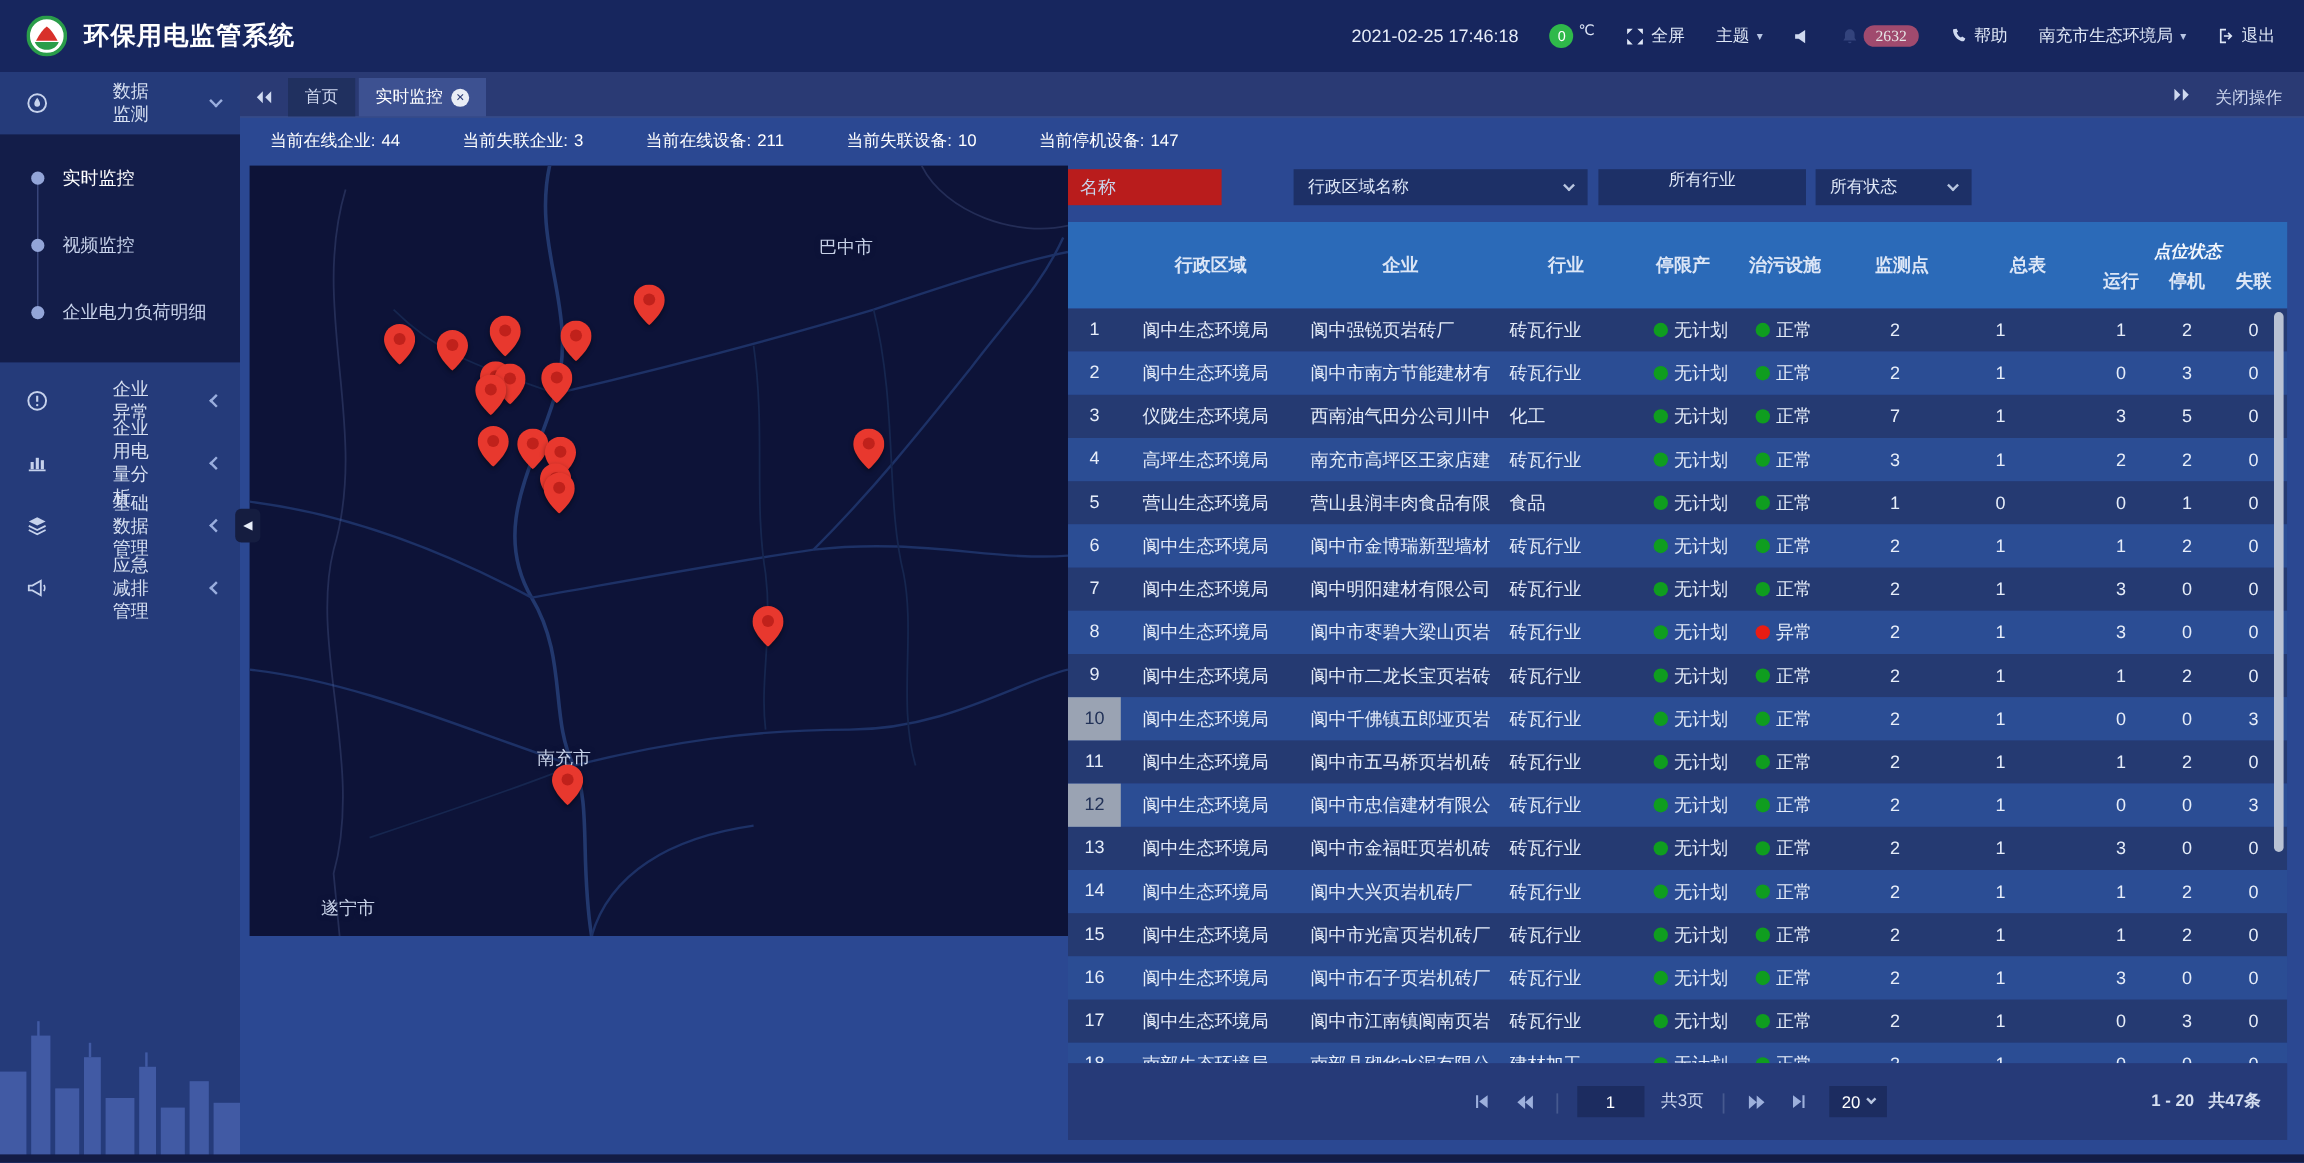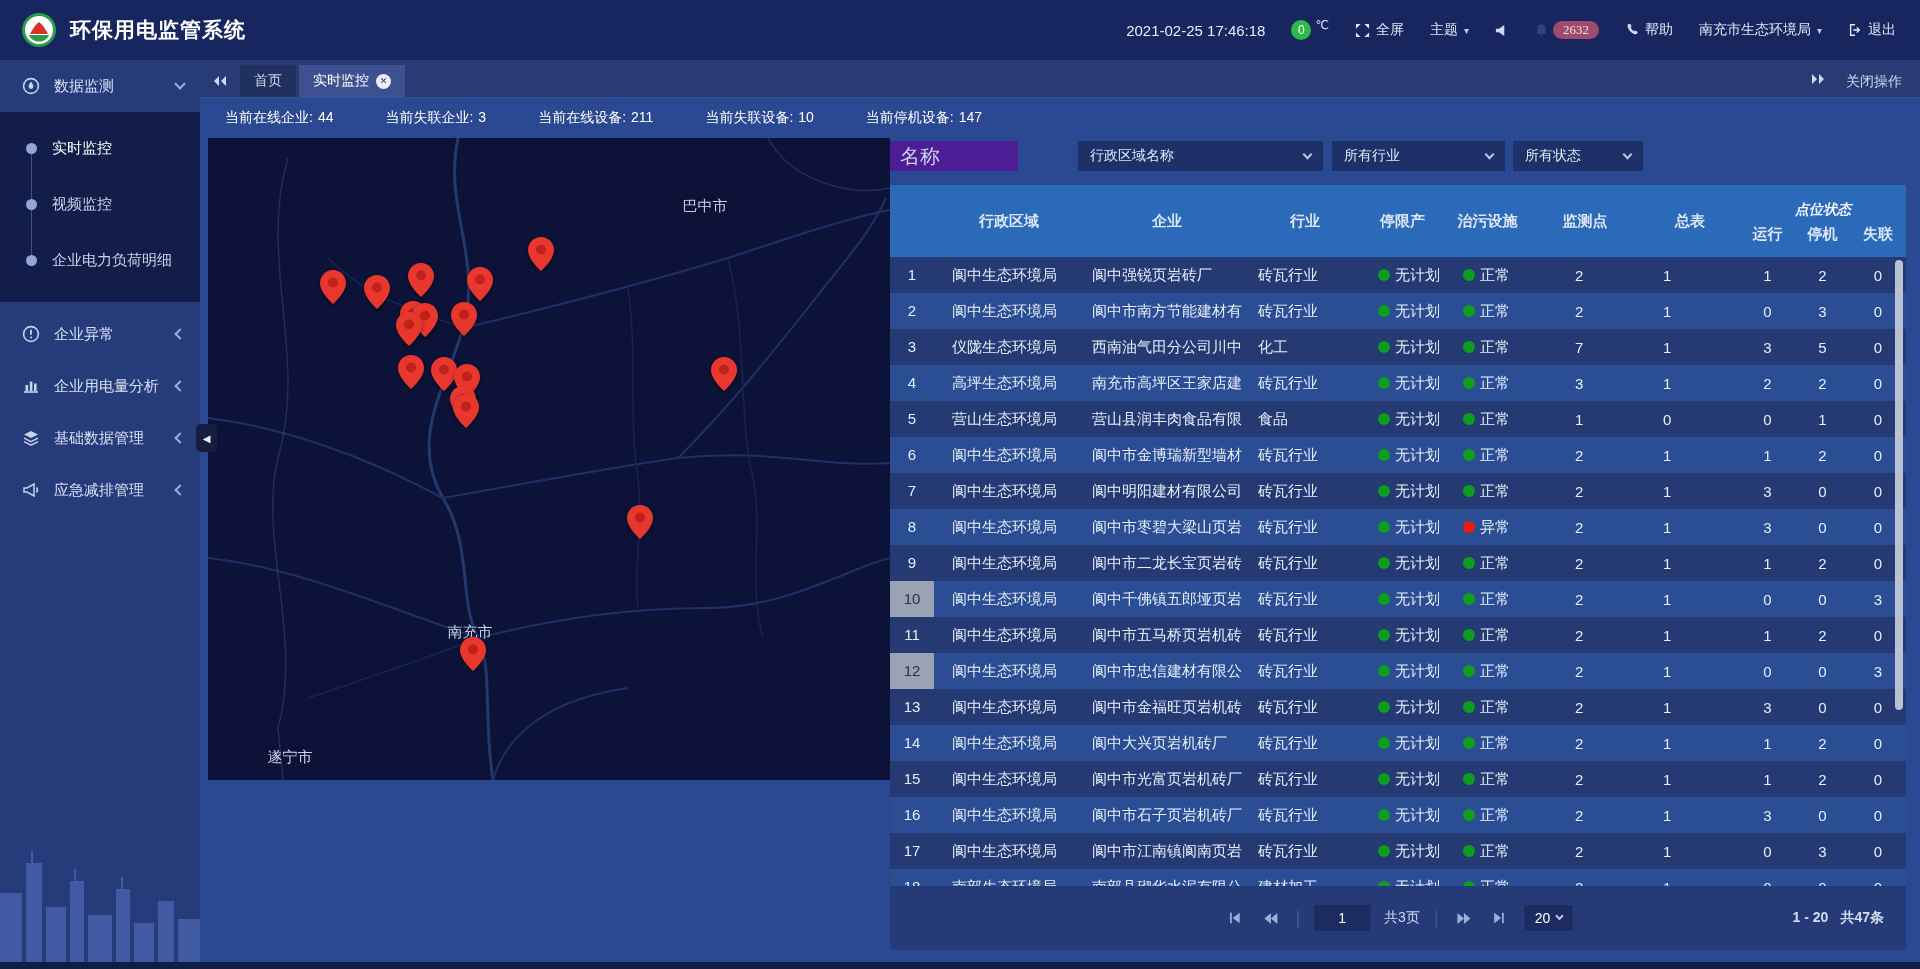--- a/index.html
+++ b/index.html
@@ -16,21 +16,21 @@
   .temp-circle { width:20px; height:20px; border-radius:50%; background:#2fb94a; color:#fff; font-size:12px; display:flex; align-items:center; justify-content:center; }
   .temp-unit { font-size:12px; color:#dfe7f6; margin-top:-2px; }
   .top-item { display:flex; align-items:center; gap:6px; font-size:14px; color:#dfe7f6; cursor:pointer; white-space:nowrap; }
   .caret { font-size:10px; color:#b9c6e4; }
   .badge-pill { background:#a04a6e; color:#e5e5e5; font-size:13px; border-radius:9px; padding:1px 10px; margin-left:-2px;font-family:Liberation Serif, serif; }
   .bell { opacity:.55; }
   .ic { display:inline-block; vertical-align:middle; }
 
   
   .sidebar { position:absolute; left:0; top:60px; width:200px; bottom:0; background:#253b7a; z-index:20; overflow:hidden; }
-  .side-item { height:52px; display:flex; align-items:center; padding:0 16px 0 22px; font-size:15px; color:#d7e0f2; cursor:pointer; position:relative; }
+  .side-item { height:52px; display:flex; align-items:center; padding:0 16px 0 22px; font-size:15px; color:#d7e0f2; cursor:pointer; position:relative;gap:40px; }
   .side-item .lab { margin-left:14px; flex:1; }
   .side-sub { background:#131d49; padding:8px 0 14px 0; position:relative; }
   .side-sub .vline { position:absolute; left:31px; top:32px; bottom:36px; width:1px; background:#5a6ca8; opacity:.65; }
   .sub-item { height:56px; display:flex; align-items:center; padding-left:52px; font-size:15px; color:#c9d4ec; cursor:pointer; position:relative; }
   .sub-item .dot-b { position:absolute; left:26px; width:11px; height:11px; border-radius:50%; background:#93a5d8; }
   .sub-item.active { color:#ffffff; }
   .chev { width:8px; height:8px; border-right:2px solid #9aaede; border-bottom:2px solid #9aaede; display:inline-block; }
   .chev-down { transform:rotate(45deg); margin-top:-4px; }
   .chev-left { transform:rotate(135deg); margin-left:4px; }
   .skyline { position:absolute; left:0; bottom:6px; width:200px; height:140px; opacity:.5; }
@@ -52,27 +52,27 @@
 
   
   .map { position:absolute; left:208px; top:138px; width:682px; height:642px; background:#0d1338; overflow:hidden; }
   .city { position:absolute; transform:translate(-50%,-50%); font-size:15px; color:#c8d2e8; text-shadow:0 0 4px #0d1338; }
   .pin { position:absolute; width:26px; height:34px; cursor:pointer; filter:drop-shadow(0 2px 2px rgba(0,0,0,.45)); }
   .handle { position:absolute; left:196px; top:424px; width:21px; height:28px; background:#151d40; border-radius:5px; display:flex; align-items:center; justify-content:center; color:#e8eef8; font-size:10px; cursor:pointer; z-index:25; }
 
   
   .panel { position:absolute; left:890px; top:138px; width:1016px; height:812px; }
   .filters { position:absolute; left:0; top:3px; height:30px; width:100%; }
-  .f-input { position:absolute; height:30px; background:#4c1d95; border:none; color:#dfe8f8; font-size:20px; padding:0 10px; font-family:inherit; }
+  .f-input { position:absolute; height:30px; background:#b91c1c; border:none; color:#dfe8f8; font-size:15px; padding:0 10px; font-family:inherit; }
   .f-input::placeholder { color:#c9d4ea; opacity:1; }
   .f-select { position:absolute; height:30px; background:#1d3067; color:#dfe8f8; font-size:14px; display:flex; align-items:center; justify-content:space-between; padding:0 12px; cursor:pointer;gap:35px; }
   .f-select .chev { border-color:#b9c6e0; width:7px; height:7px; }
   #f-name { left:0; width:128px; }
   #f-region { left:188px; width:245px; }
-  #f-industry { left:442px; width:173px; }
+  #f-industry { left:442px; width:173px;flex-direction:column; }
   #f-status { left:623px; width:130px; }
 
   
   .gridcols { display:grid; grid-template-columns:44px 150px 166px 110px 85px 85px 110px 100px 55px 55px 56px; }
   .thead { position:absolute; left:0; top:47px; width:1016px; height:72px; background:#2b6ab8;
            display:grid; grid-template-columns:44px 150px 166px 110px 85px 85px 110px 100px 55px 55px 56px; grid-template-rows:36px 36px; }
   .th { grid-row:1/3; display:flex; align-items:center; justify-content:center; font-size:15px; font-weight:600; color:#dce6f6; }
   .th-group { grid-row:1; grid-column:9/12; display:flex; align-items:flex-end; justify-content:center; font-size:14px; font-style:italic; font-weight:bold; color:#f2f6fc; padding-bottom:2px; }
   .th-sub { grid-row:2; display:flex; align-items:flex-start; justify-content:center; padding-top:4px; font-size:15px; font-weight:600; color:#dce6f6; }
   .tbody { position:absolute; left:0; top:119px; width:1016px; height:629px; overflow:hidden; }

